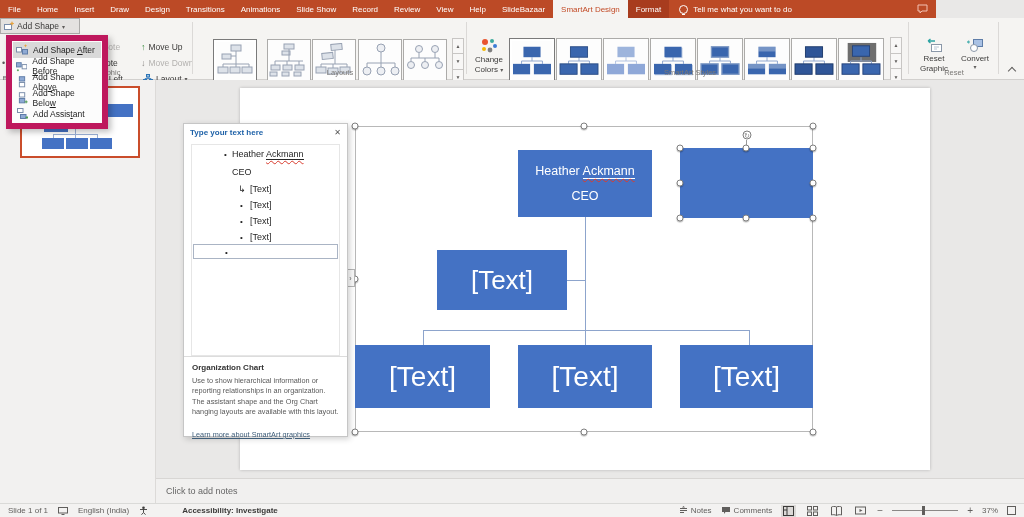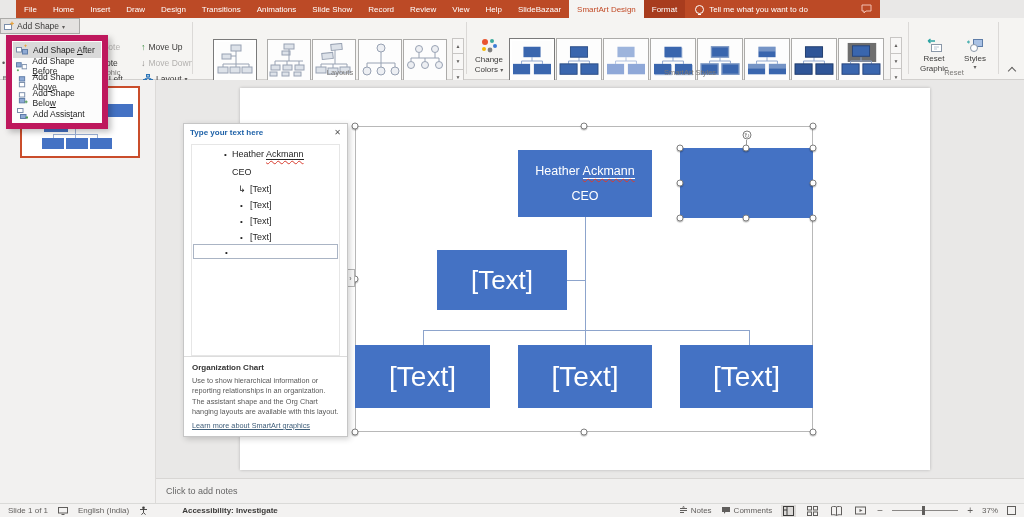--- a/index.html
+++ b/index.html
@@ -1,21 +1,21 @@
 <!DOCTYPE html>
 <html><head>
 <meta charset="utf-8">
 <style>
   * { margin:0; padding:0; box-sizing:border-box; }
   html,body { width:1024px; height:517px; }
   body { font-family:"Liberation Sans","DejaVu Sans",sans-serif; overflow:hidden; }
   #app { position:relative; width:1024px; height:517px; background:#E9E8E7; overflow:hidden; }
 
   
-  .titlebar { position:absolute; left:16px; top:0; width:864px; height:18px; background:#BC4A26; display:flex; align-items:stretch; color:#fff; font-size:8px; }
+  .titlebar { position:absolute; left:0; top:0; width:936px; height:18px; background:#BC4A26; display:flex; align-items:stretch; color:#fff; font-size:8px; }
   .tb-tab { padding:0 8px; display:flex; align-items:center; white-space:nowrap; cursor:default; }
   .tb-tab.active { background:#F5F4F2; color:#C24A26; }
   .tb-tab.contextual { background:#A83C1E; }
   .tellme { display:flex; align-items:center; gap:5px; margin-left:10px; }
   .bulb { width:9px; height:9px; border:1px solid #fff; border-radius:50%; position:relative; }
   .bulb:after { content:""; position:absolute; left:2px; bottom:-2px; width:3px; height:1px; background:#fff; }
   .tb-comment { position:absolute; right:8px; top:4px; }
 
   
   .ribbon { position:absolute; left:0; top:18px; width:1024px; height:62px; background:#F5F4F2; border-bottom:1px solid #D2D0CE; font-size:8.5px; color:#3B3A39; }
@@ -66,21 +66,21 @@
   .tp-title { color:#1F62A8; font-weight:bold; font-size:8px; flex:1; }
   .tp-close { font-size:8px; color:#555; cursor:default; }
   .tp-list { position:absolute; left:7px; right:7px; top:20px; height:212px; border:1px solid #E6E6E6; background:#fff; font-size:9px; color:#262626; }
   .tp-row { position:absolute; left:0; right:0; height:16px; display:flex; align-items:center; }
   .tp-bullet { position:absolute; font-size:8px; }
   .tp-text { position:absolute; white-space:nowrap; }
   .tp-row-sel { position:absolute; left:1px; right:1px; top:99px; height:15px; background:#fff; border:1px solid #AAB4C4; }
   .tp-divider { position:absolute; left:0; right:0; top:232px; height:1px; background:#DCDCDC; }
   .tp-desc { position:absolute; left:8px; right:8px; top:238px; font-size:7.3px; color:#595959; line-height:1.4; }
   .tp-desc-title { font-weight:bold; font-size:8px; color:#333; margin-bottom:3px; }
-  .tp-link { margin-top:4px; text-decoration:underline; color:#3F5E7A; cursor:default; }
+  .tp-link { margin-top:13px; text-decoration:underline; color:#3F5E7A; cursor:default; }
 
   
   .notesbar { position:absolute; left:156px; top:478px; width:868px; height:25px; background:#F1F0EF; border-top:1px solid #D8D6D4; font-size:9px; color:#666; display:flex; align-items:center; padding-left:10px; }
   .statusbar { position:absolute; left:0; top:503px; width:1024px; height:14px; background:#F3F2F1; border-top:1px solid #DADAD8; font-size:8px; color:#605E5C; display:flex; align-items:center; }
   .sb-left { display:flex; align-items:center; gap:10px; padding-left:8px; flex:1; }
   .sb-right { display:flex; align-items:center; gap:9px; padding-right:8px; }
   .sb-item { display:flex; align-items:center; gap:3px; cursor:default; white-space:nowrap; }
   .sb-bold { font-weight:bold; color:#3B3A39;margin-left:31px; }
   .viewbtn { width:15px; height:12px; display:flex; align-items:center; justify-content:center; cursor:default; }
   .viewbtn.active { background:#DBD9D7; }
@@ -355,21 +355,21 @@
         </svg>
       <span>Reset</span>
       <span>Graphic</span>
     </div>
     <div class="bigbtn" style="left:955px;width:40px;">
       <svg width="17" height="15" viewBox="0 0 17 15">
           <rect x="6.5" y="1.5" width="9" height="7" fill="#A9C1E4" stroke="#5E7DA8"></rect>
           <circle cx="7" cy="10" r="3.5" fill="#fff" stroke="#8A97A8"></circle>
           <path d="M3 4H0.5M0.5 4l1.6-1.4M0.5 4l1.6 1.4" stroke="#2BA3A3" fill="none"></path>
         </svg>
-      <span>Styles</span>
+      <span>Convert</span>
       <span class="chev">▾</span>
     </div>
     <div class="grp-label" style="left:914px;width:80px;">Reset</div>
     <div class="rsep" style="left:998px;"></div>
     <div class="collapse-chev"></div>
   </div>
 
   <div class="menu">
     <div class="menu-item hover">
       <svg width="12" height="12" viewBox="0 0 12 12">

